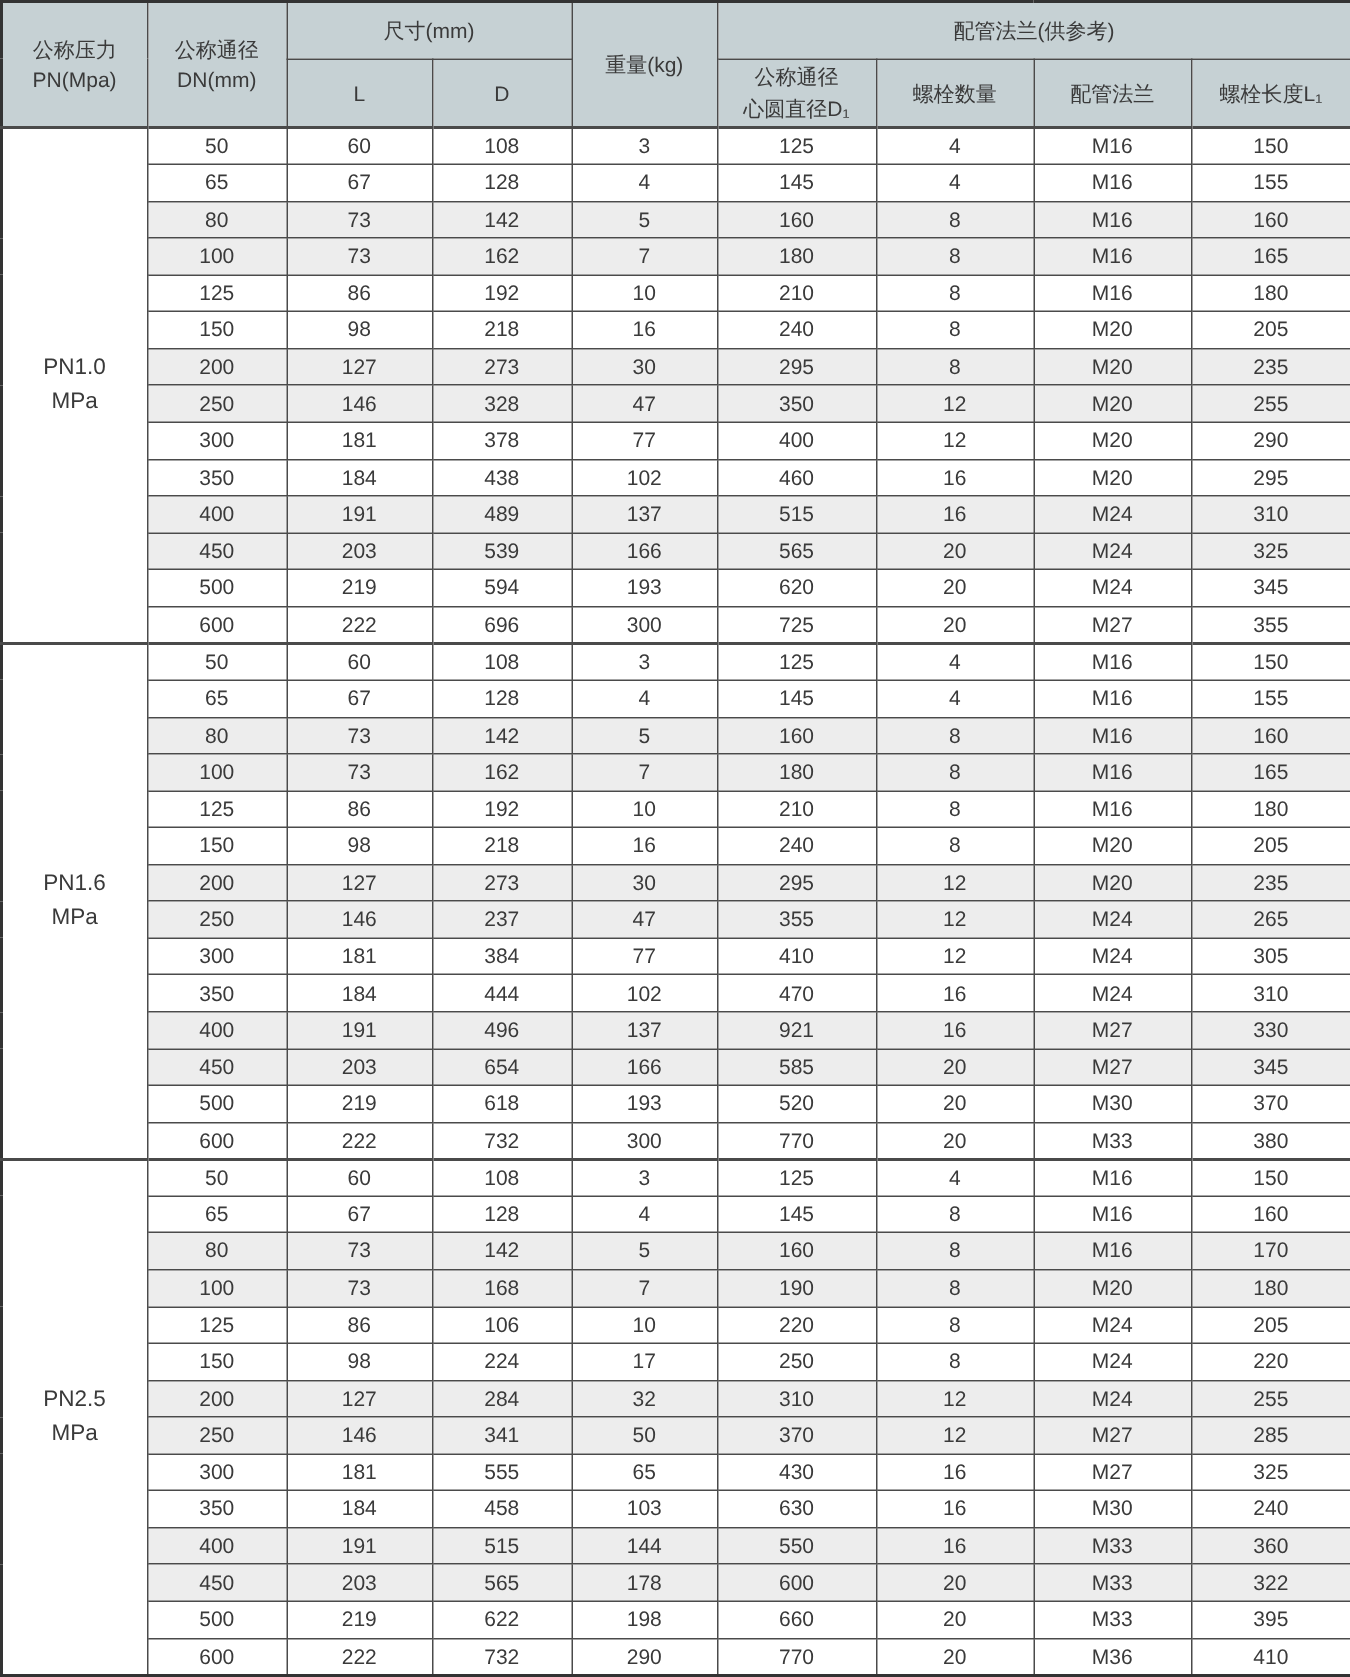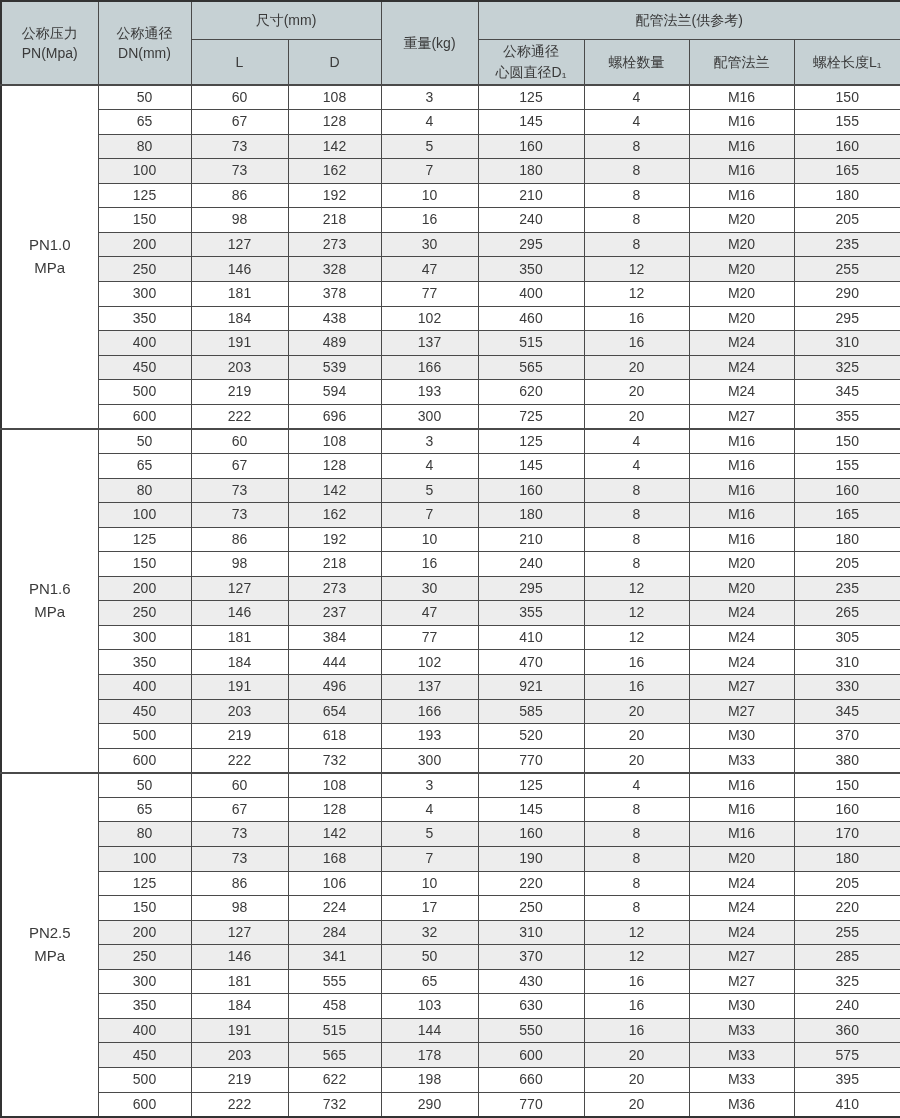--- a/index.html
+++ b/index.html
@@ -481,21 +481,21 @@
         <td>360</td>
       </tr>
       <tr class="alt">
         <td>450</td>
         <td>203</td>
         <td>565</td>
         <td>178</td>
         <td>600</td>
         <td>20</td>
         <td>M33</td>
-        <td>575</td>
+        <td>322</td>
       </tr>
       <tr>
         <td>500</td>
         <td>219</td>
         <td>622</td>
         <td>198</td>
         <td>660</td>
         <td>20</td>
         <td>M33</td>
         <td>395</td>

